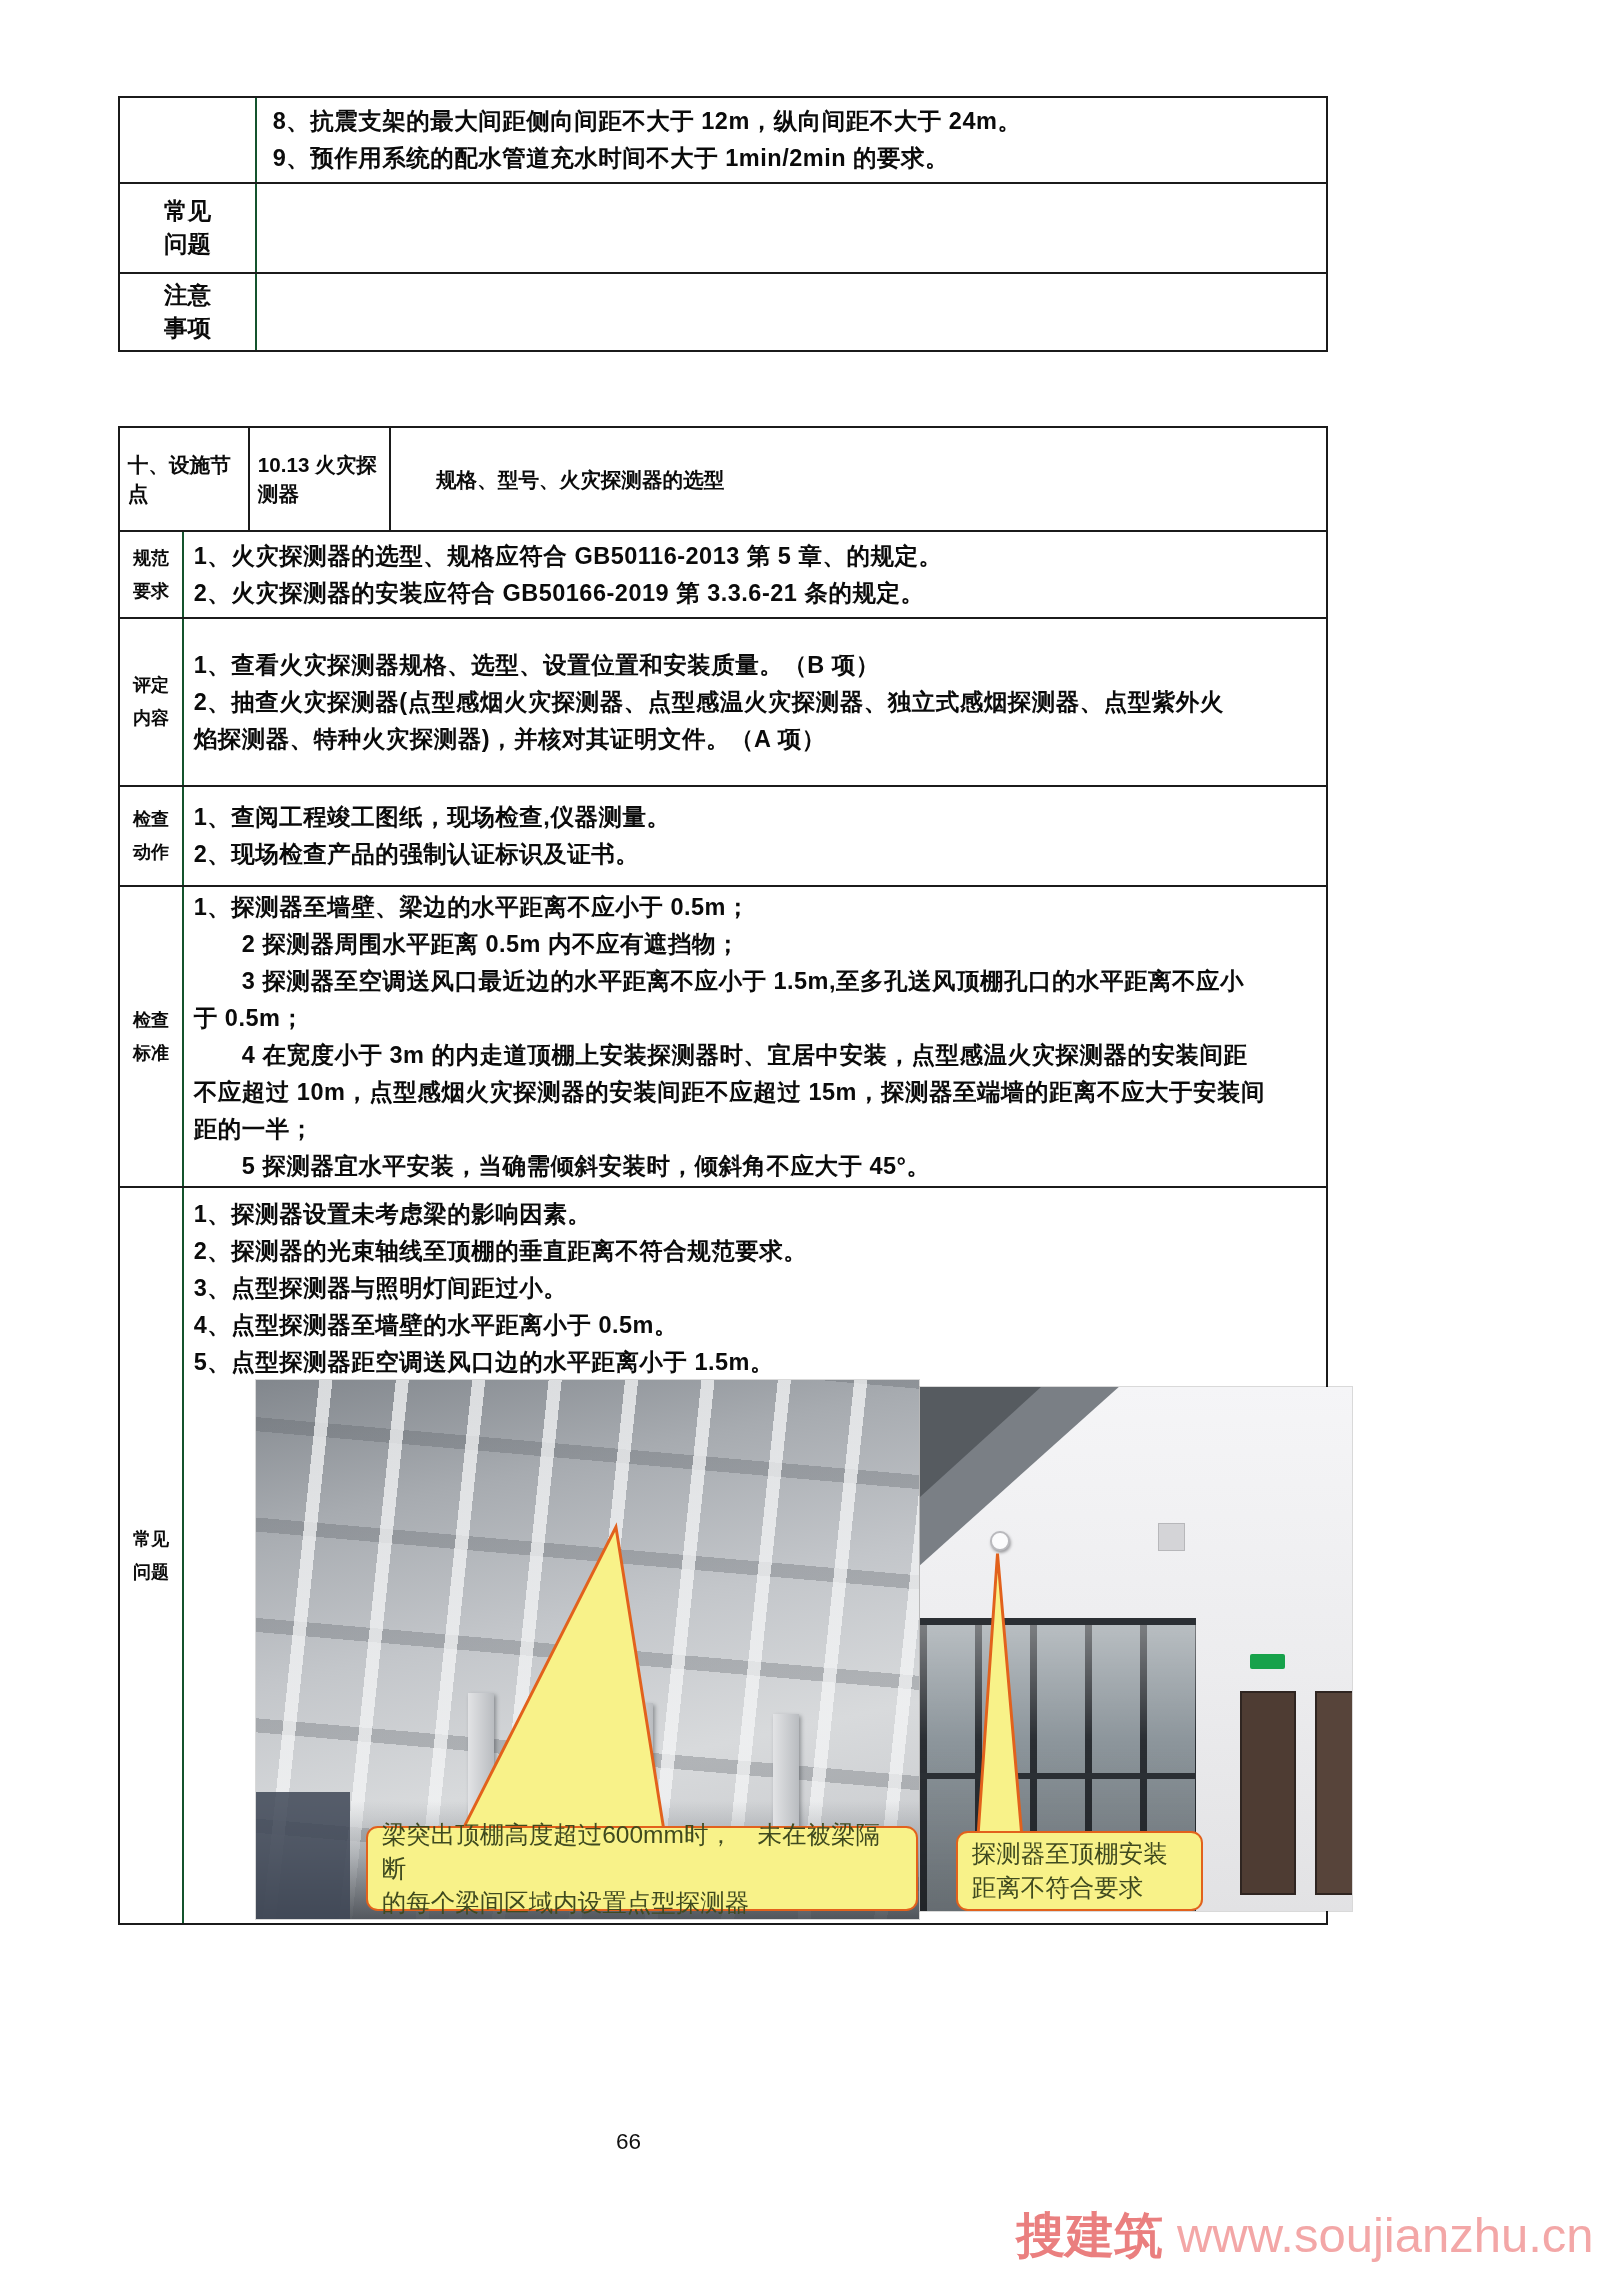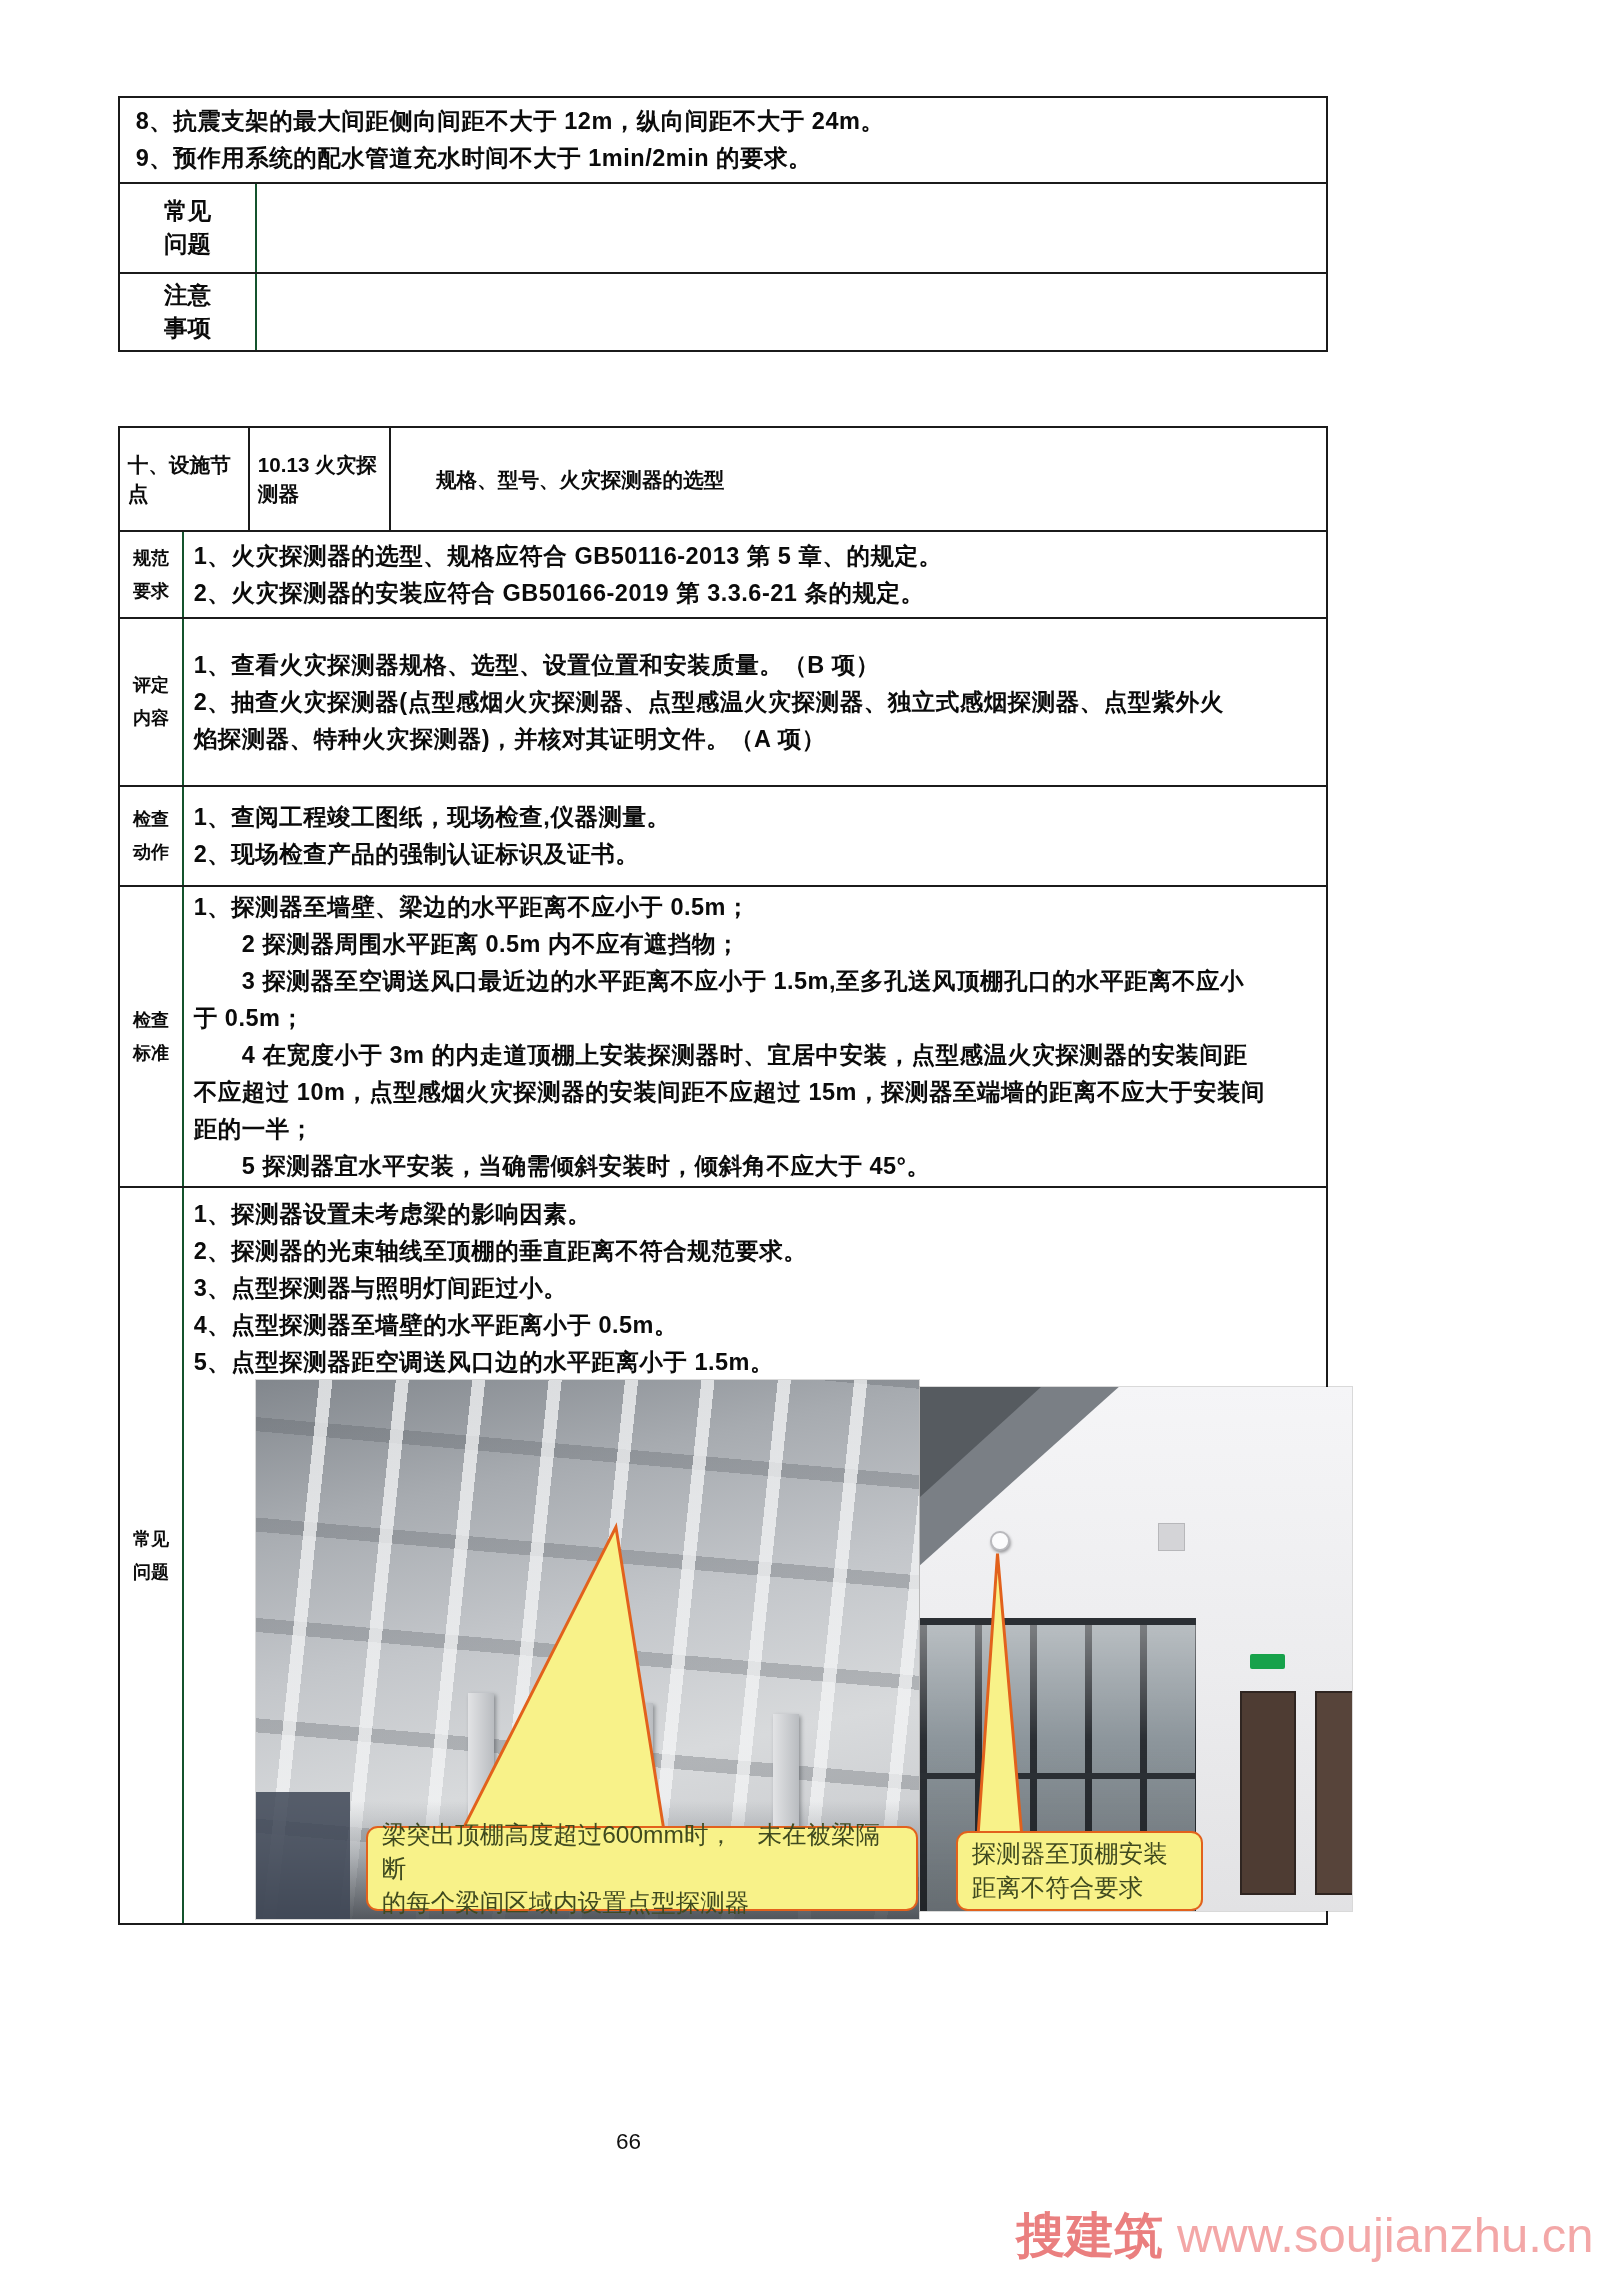--- a/index.html
+++ b/index.html
@@ -70,21 +70,21 @@
   .watermark{position:absolute;right:27.4px;top:2203px;font-size:49px;white-space:nowrap;}
   .wm-brand{color:#ea7f7f;font-weight:700;}
   .wm-url{color:#f3a7a7;font-weight:400;}
 </style>
 </head>
 <body>
 
 <div class="page">
 
   <div class="doc-table t1" style="top:96px;">
-    <div class="trow" style="height:86px;flex-direction:column;">
+    <div class="trow" style="height:86px;">
       <div class="cell label-cell"></div>
       <div class="cell content-cell">
           <div class="tline">8、抗震支架的最大间距侧向间距不大于 12m，纵向间距不大于 24m。</div>
           <div class="tline">9、预作用系统的配水管道充水时间不大于 1min/2min 的要求。</div>
         </div>
     </div>
     <div class="trow" style="height:90px;">
       <div class="cell label-cell">常见
 问题</div>
       <div class="cell content-cell"></div>

